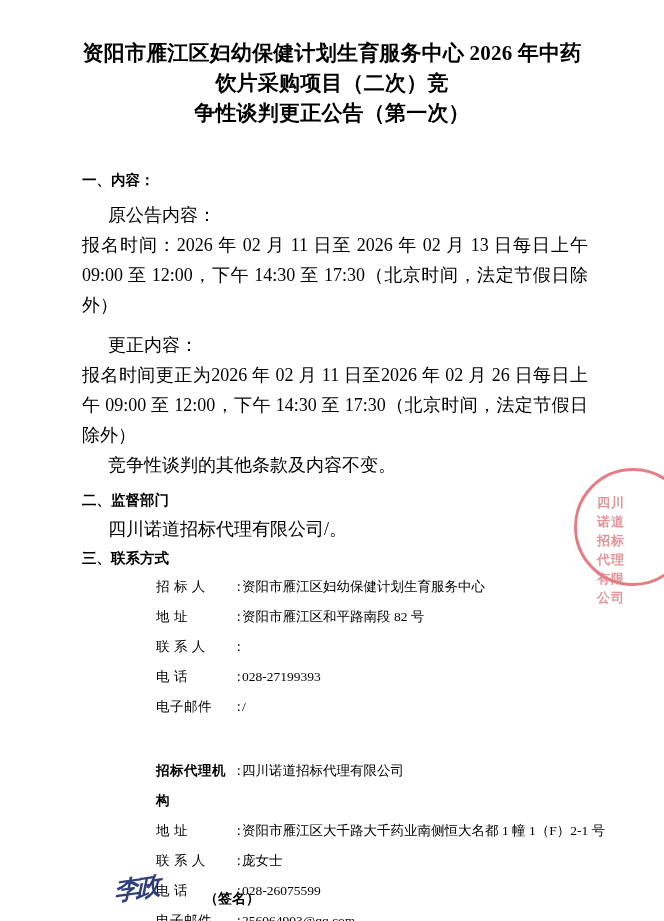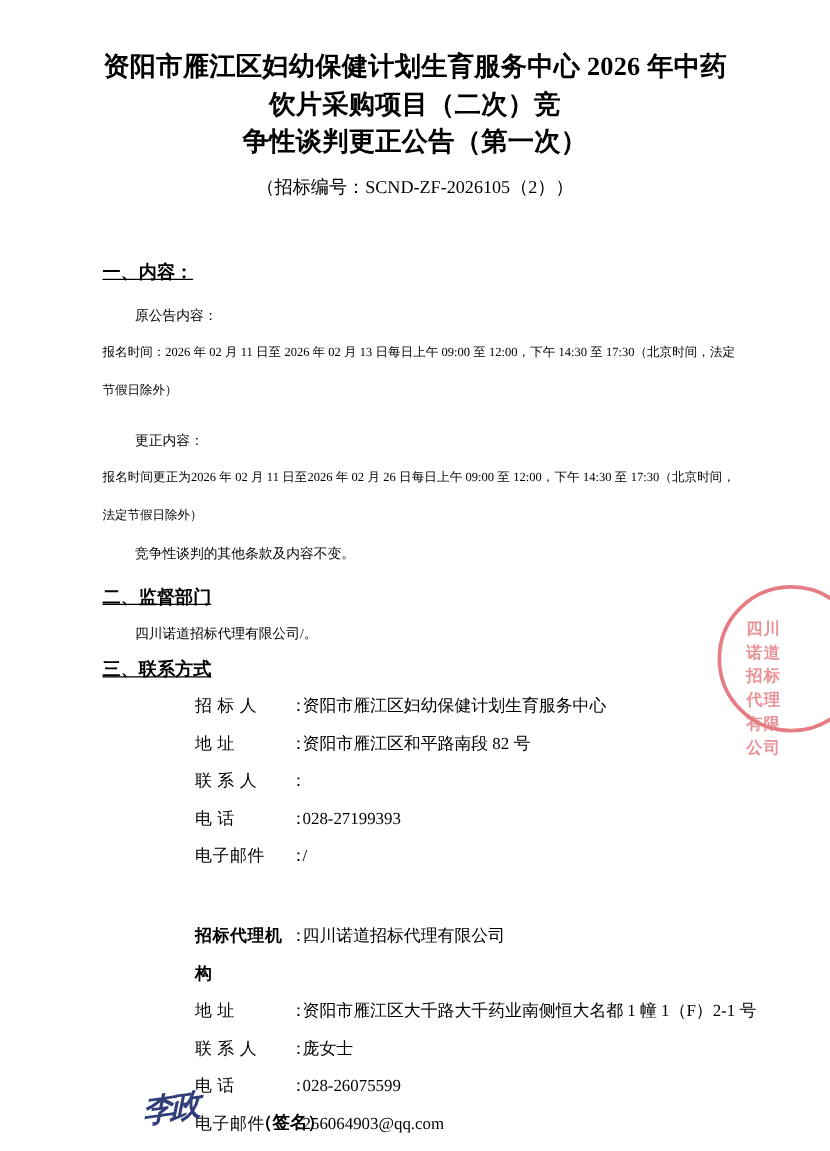--- a/index.html
+++ b/index.html
@@ -39,32 +39,31 @@
     font-size: 14.5px;
     line-height: 32px;
     margin-top: 6px;
     font-family: "Liberation Serif", serif;
   }
   .section-head {
     margin: 0 0 0 82px;
     font-size: 14.5px;
     font-weight: bold;
     line-height: 28px;
-    text-decoration: underline;
   }
   .s1 { margin-top: 38px; }
   .body-indent {
     margin-left: 108px;
-    font-size: 11px;
+    font-size: 18px;
     line-height: 30px;
   }
   .body-full {
     margin-left: 82px;
     margin-right: 76px;
-    font-size: 10px;
+    font-size: 18px;
     line-height: 30px;
     text-align: justify;
   }
   .gap-s { height: 6px; }
   .gap-m { height: 10px; }
   .contact-row {
     margin-left: 108px;
     font-size: 13.5px;
     line-height: 30px;
     display: flex;
@@ -152,21 +151,20 @@
   }
 </style>
 </head>
 <body>
 
 <div class="page">
 
   <div class="title-block">
     <div class="title-line">资阳市雁江区妇幼保健计划生育服务中心 2026 年中药饮片采购项目（二次）竞</div>
     <div class="title-line second">争性谈判更正公告（第一次）</div>
-    <div class="title-code">（招标编号：SCND-ZF-2026105（2））</div>
   </div>
 
   <div class="section-head s1">一、内容：</div>
 
   <div class="gap-s"></div>
   <div class="body-indent">原公告内容：</div>
   <div class="body-full">报名时间：2026 年 02 月 11 日至 2026 年 02 月 13 日每日上午 09:00 至 12:00，下午 14:30 至 17:30（北京时间，法定节假日除外）</div>
 
   <div class="gap-m"></div>
   <div class="body-indent">更正内容：</div>

